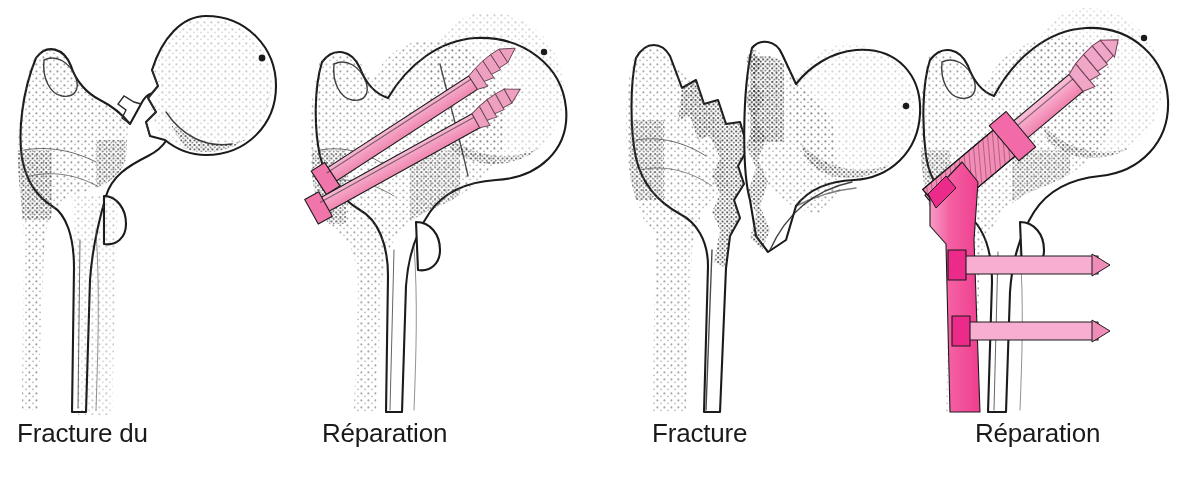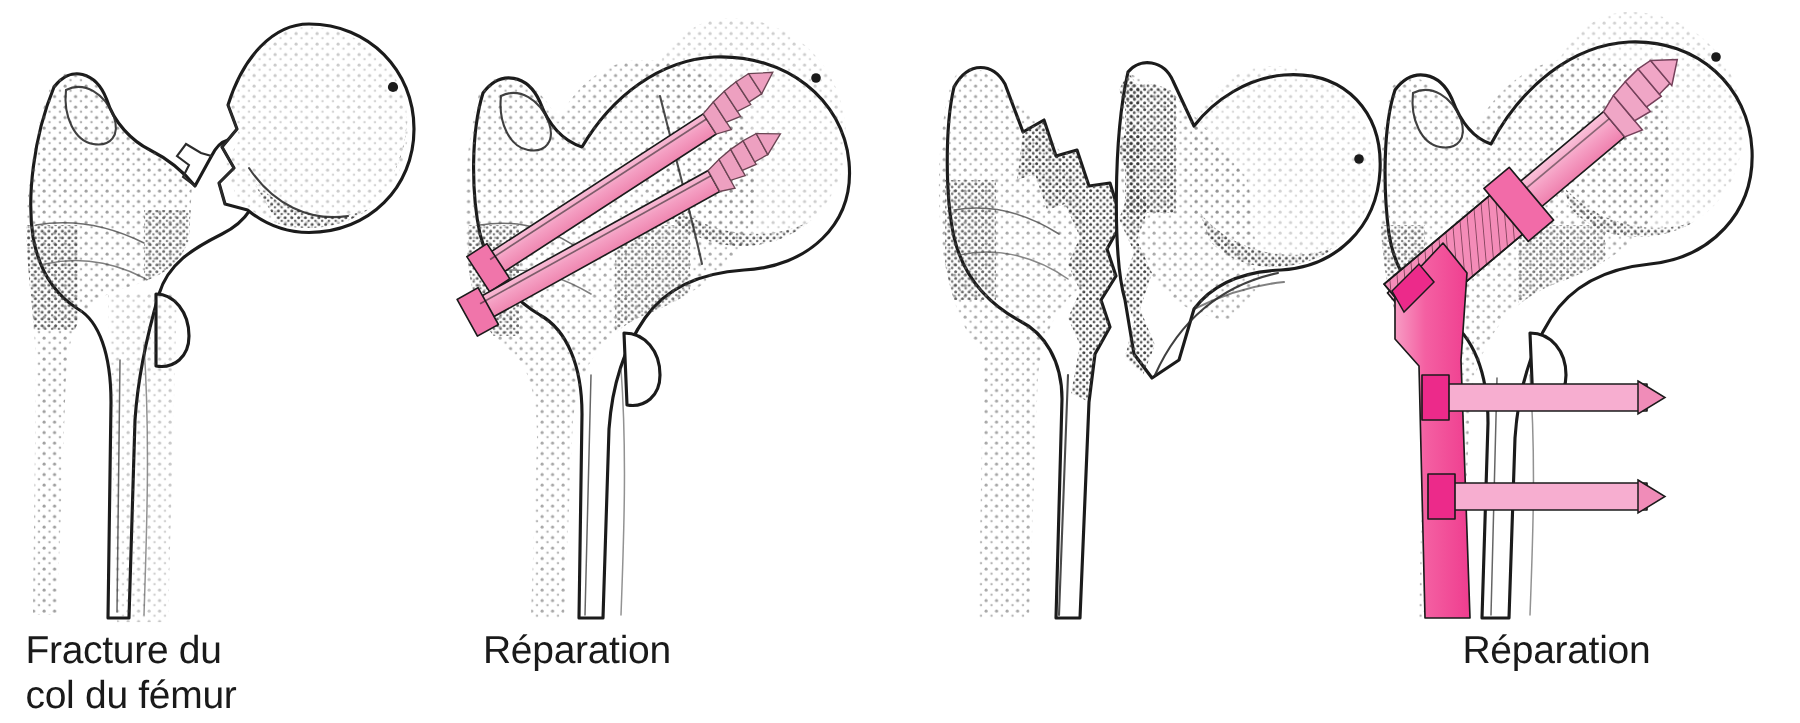--- a/index.html
+++ b/index.html
@@ -161,21 +161,20 @@
 
           <path class="bone-inner" d="M152,70 L158,86 L148,98 L156,112 L146,122 L150,136" stroke-width="1.8"></path>
           <path class="bone-inner" d="M166,112 C182,136 206,148 232,144" opacity="0.9"></path>
 
           <circle class="fovea" cx="262" cy="58" r="3.4"></circle>
         </g>
       </svg>
     </div>
     <div class="caption" id="caption-1">
       <span class="line">Fracture du</span>
-      <span class="line">col du fémur</span>
     </div>
   </div>
 
   <div class="panel" id="panel-2">
     <div class="art">
       <svg viewBox="0 0 300 415" preserveAspectRatio="xMidYMin meet">
         <defs>
           <pattern id="stip2" width="7" height="7" patternUnits="userSpaceOnUse">
             <circle cx="1.4" cy="1.4" r="1.05" fill="#4e4e4e"></circle>
             <circle cx="5.0" cy="4.4" r="0.8" fill="#6a6a6a"></circle>
@@ -342,20 +341,21 @@
                    L150,238 L156,214 L148,192 L156,168 L146,146
                    L154,124 L146,100 L154,78 L146,60 Z" fill="url(#stipDense3)" opacity="0.95"></path>
 
           <path class="bone-inner" d="M170,250 C186,214 214,190 252,182" opacity="0.9"></path>
           <path class="bone-inner" d="M196,206 C216,196 236,190 256,188" opacity="0.6"></path>
           <circle class="fovea" cx="306" cy="106" r="3.2"></circle>
         </g>
       </svg>
     </div>
     <div class="caption" id="caption-3">
+      <span class="line">Fracture</span>
     </div>
   </div>
 
   <div class="panel" id="panel-4">
     <div class="art">
       <svg viewBox="0 0 300 415" preserveAspectRatio="xMidYMin meet">
         <defs>
           <pattern id="stip4" width="7" height="7" patternUnits="userSpaceOnUse">
             <circle cx="1.4" cy="1.4" r="1.05" fill="#4e4e4e"></circle>
             <circle cx="5.0" cy="4.4" r="0.8" fill="#6a6a6a"></circle>

